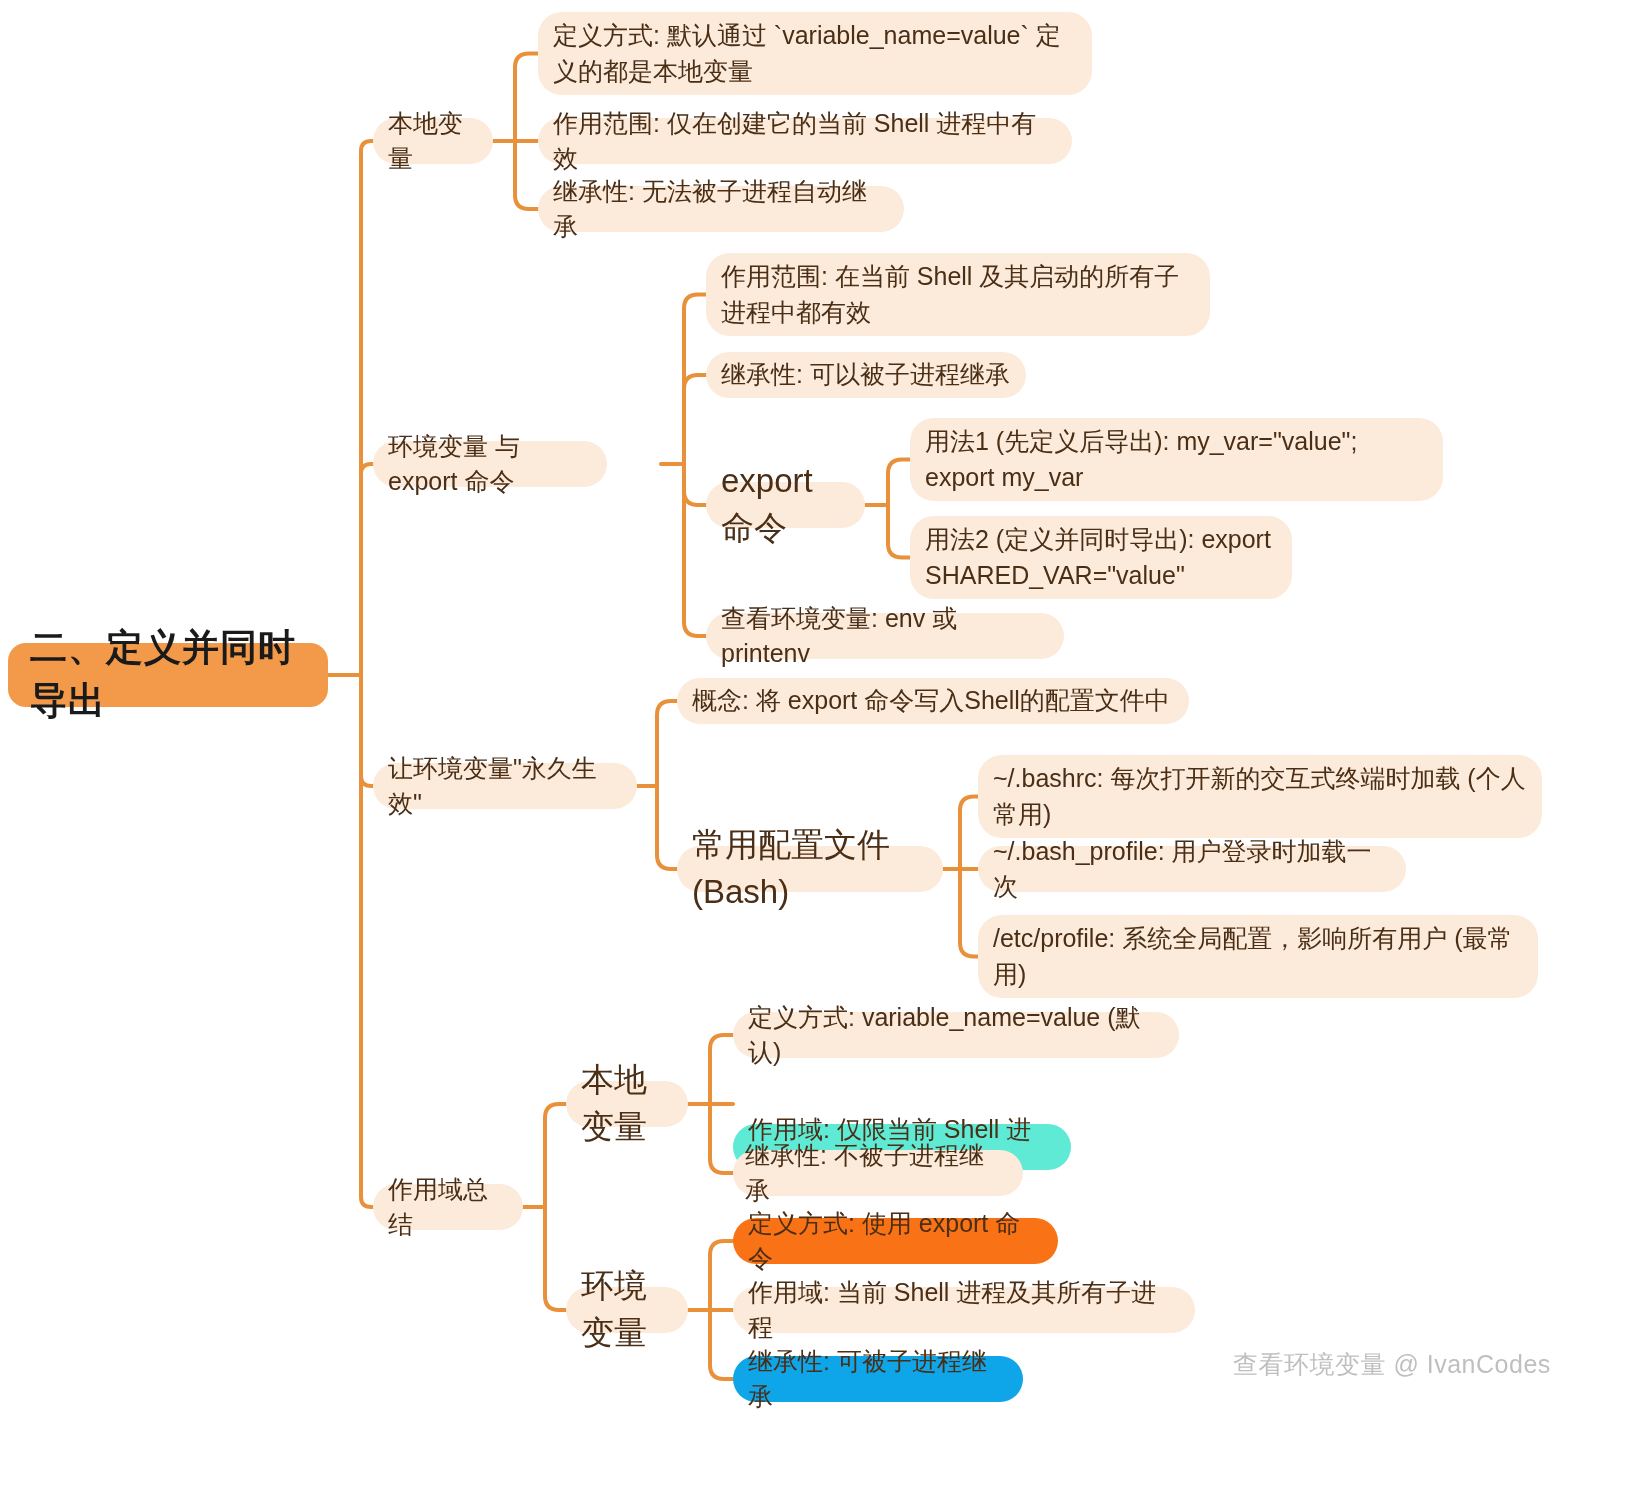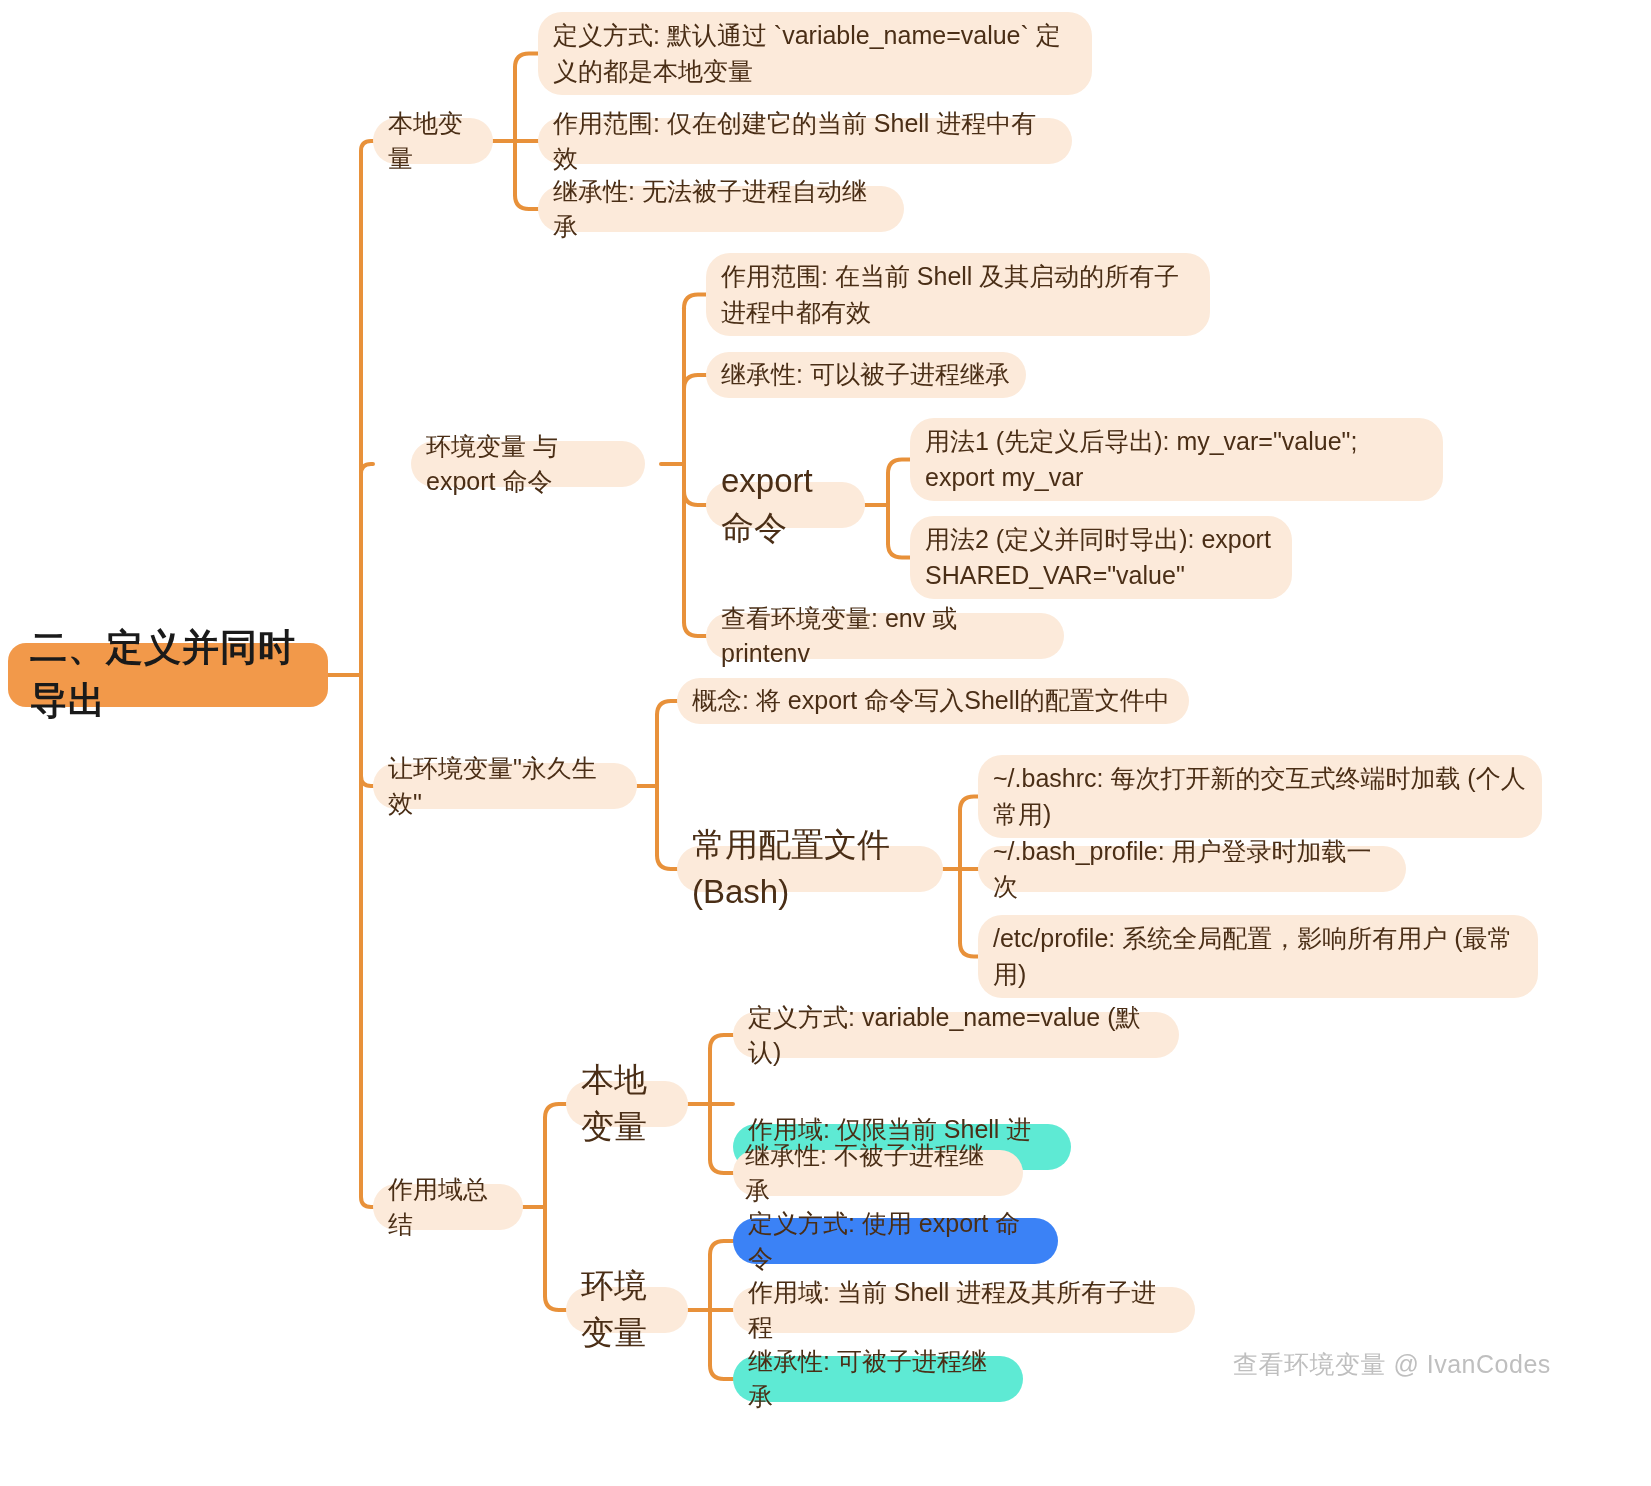--- a/index.html
+++ b/index.html
@@ -111,21 +111,21 @@
       <path d="M 688 1310 L 710 1310" fill="none" stroke="#E8913A" stroke-width="4" stroke-linecap="round" stroke-linejoin="round"></path>
       <path d="M 710 1255 L 710 1365" fill="none" stroke="#E8913A" stroke-width="4" stroke-linecap="round" stroke-linejoin="round"></path>
       <path d="M 710 1310 L 710 1255 Q 710 1241 724 1241 L 733 1241" fill="none" stroke="#E8913A" stroke-width="4" stroke-linecap="round" stroke-linejoin="round"></path>
       <path d="M 710 1310 L 733 1310" fill="none" stroke="#E8913A" stroke-width="4" stroke-linecap="round" stroke-linejoin="round"></path>
       <path d="M 710 1310 L 710 1365 Q 710 1379 724 1379 L 733 1379" fill="none" stroke="#E8913A" stroke-width="4" stroke-linecap="round" stroke-linejoin="round"></path>
     </svg>
 
   <div class="node root" style="left: 8px; top: 643px; width: 320px; height: 64px; background: rgb(242, 153, 74); color: rgb(26, 26, 26);">二、定义并同时导出</div>
 
   <div class="node branch" style="left: 373px; top: 118px; width: 120px; height: 46px; background: rgb(252, 234, 218); color: rgb(74, 46, 22);">本地变量</div>
-  <div class="node branch" style="left: 373px; top: 441px; width: 234px; height: 46px; background: rgb(252, 234, 218); color: rgb(74, 46, 22); margin-left: 38px;">环境变量 与 export 命令</div>
+  <div class="node branch" style="left: 373px; top: 441px; width: 234px; height: 46px; background: rgb(252, 234, 218); color: rgb(74, 46, 22);">环境变量 与 export 命令</div>
   <div class="node branch" style="left: 373px; top: 763px; width: 264px; height: 46px; background: rgb(252, 234, 218); color: rgb(74, 46, 22);">让环境变量"永久生效"</div>
   <div class="node branch" style="left: 373px; top: 1184px; width: 150px; height: 46px; background: rgb(252, 234, 218); color: rgb(74, 46, 22);">作用域总结</div>
 
   <div class="node leaf" style="left: 538px; top: 12px; width: 554px; height: 83px; background: rgb(252, 234, 218); color: rgb(74, 46, 22);">定义方式: 默认通过 `variable_name=value` 定义的都是本地变量</div>
   <div class="node leaf" style="left: 538px; top: 118px; width: 534px; height: 46px; background: rgb(252, 234, 218); color: rgb(74, 46, 22);">作用范围: 仅在创建它的当前 Shell 进程中有效</div>
   <div class="node leaf" style="left: 538px; top: 186px; width: 366px; height: 46px; background: rgb(252, 234, 218); color: rgb(74, 46, 22);">继承性: 无法被子进程自动继承</div>
 
   <div class="node leaf" style="left: 706px; top: 253px; width: 504px; height: 83px; background: rgb(252, 234, 218); color: rgb(74, 46, 22);">作用范围: 在当前 Shell 及其启动的所有子进程中都有效</div>
   <div class="node leaf" style="left: 706px; top: 352px; width: 320px; height: 46px; background: rgb(252, 234, 218); color: rgb(74, 46, 22);">继承性: 可以被子进程继承</div>
   <div class="node sub" style="left: 706px; top: 482px; width: 159px; height: 46px; background: rgb(252, 234, 218); color: rgb(74, 46, 22);">export 命令</div>
@@ -137,18 +137,18 @@
   <div class="node sub" style="left: 677px; top: 846px; width: 266px; height: 46px; background: rgb(252, 234, 218); color: rgb(74, 46, 22);">常用配置文件 (Bash)</div>
   <div class="node leaf" style="left: 978px; top: 755px; width: 564px; height: 83px; background: rgb(252, 234, 218); color: rgb(74, 46, 22);">~/.bashrc: 每次打开新的交互式终端时加载 (个人常用)</div>
   <div class="node leaf" style="left: 978px; top: 846px; width: 428px; height: 46px; background: rgb(252, 234, 218); color: rgb(74, 46, 22);">~/.bash_profile: 用户登录时加载一次</div>
   <div class="node leaf" style="left: 978px; top: 915px; width: 560px; height: 83px; background: rgb(252, 234, 218); color: rgb(74, 46, 22);">/etc/profile: 系统全局配置，影响所有用户 (最常用)</div>
 
   <div class="node sub" style="left: 566px; top: 1081px; width: 122px; height: 46px; background: rgb(252, 234, 218); color: rgb(74, 46, 22);">本地变量</div>
   <div class="node leaf" style="left: 733px; top: 1012px; width: 446px; height: 46px; background: rgb(252, 234, 218); color: rgb(74, 46, 22);">定义方式: variable_name=value (默认)</div>
   <div class="node leaf" style="left: 733px; top: 1081px; width: 338px; height: 46px; background: #5eead4; color: rgb(74, 46, 22); margin-top: 43px;">作用域: 仅限当前 Shell 进程</div>
   <div class="node leaf" style="left: 733px; top: 1150px; width: 290px; height: 46px; background: rgb(252, 234, 218); color: rgb(74, 46, 22); padding-left: 12px;">继承性: 不被子进程继承</div>
   <div class="node sub" style="left: 566px; top: 1287px; width: 122px; height: 46px; background: rgb(252, 234, 218); color: rgb(74, 46, 22);">环境变量</div>
-  <div class="node leaf" style="left: 733px; top: 1218px; width: 325px; height: 46px; background: #3b82f6; color: rgb(74, 46, 22);">定义方式: 使用 export 命令</div>
+  <div class="node leaf" style="left: 733px; top: 1218px; width: 325px; height: 46px; background: #f97316; color: rgb(74, 46, 22);">定义方式: 使用 export 命令</div>
   <div class="node leaf" style="left: 733px; top: 1287px; width: 462px; height: 46px; background: rgb(252, 234, 218); color: rgb(74, 46, 22);">作用域: 当前 Shell 进程及其所有子进程</div>
-  <div class="node leaf" style="left: 733px; top: 1356px; width: 290px; height: 46px; background: #5eead4; color: rgb(74, 46, 22);">继承性: 可被子进程继承</div>
+  <div class="node leaf" style="left: 733px; top: 1356px; width: 290px; height: 46px; background: #0ea5e9; color: rgb(74, 46, 22);">继承性: 可被子进程继承</div>
 
   <div id="watermark" style="left: 1233px; top: 1348px; color: rgb(191, 191, 191);">查看环境变量 @ IvanCodes</div>
 </div>
 
 </body></html>

